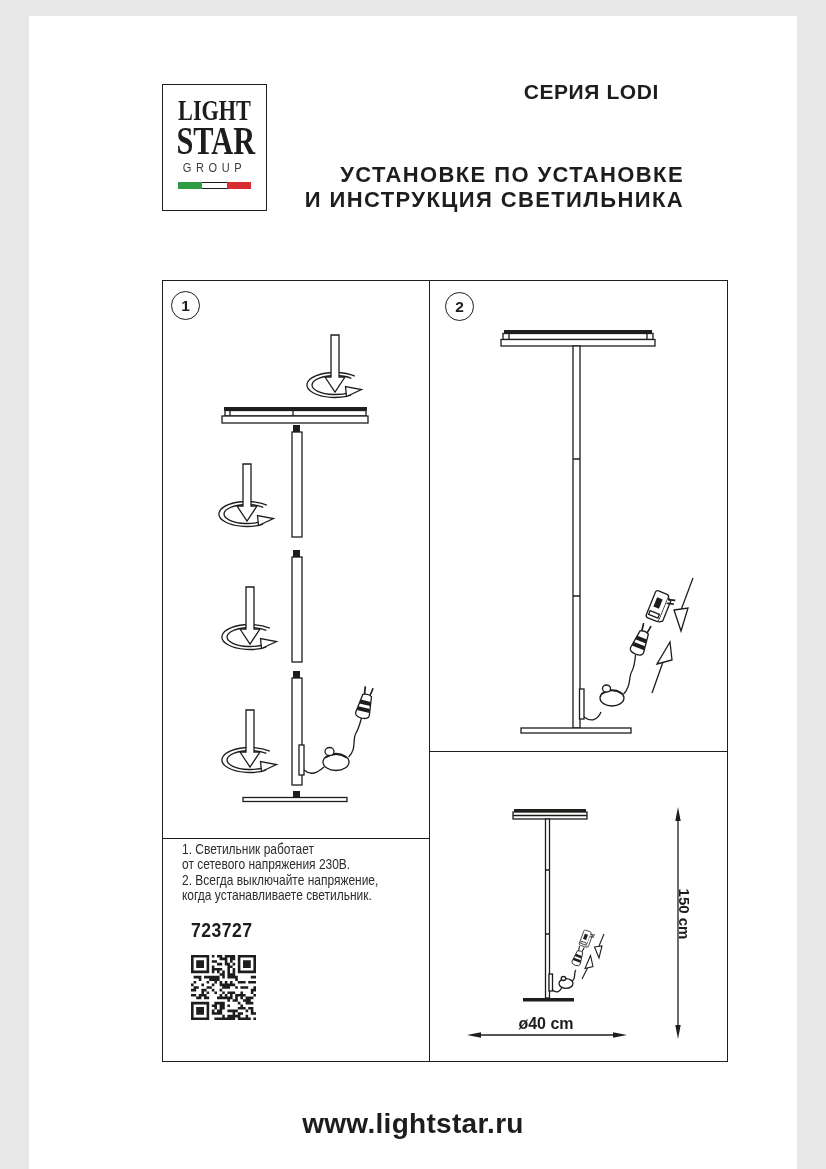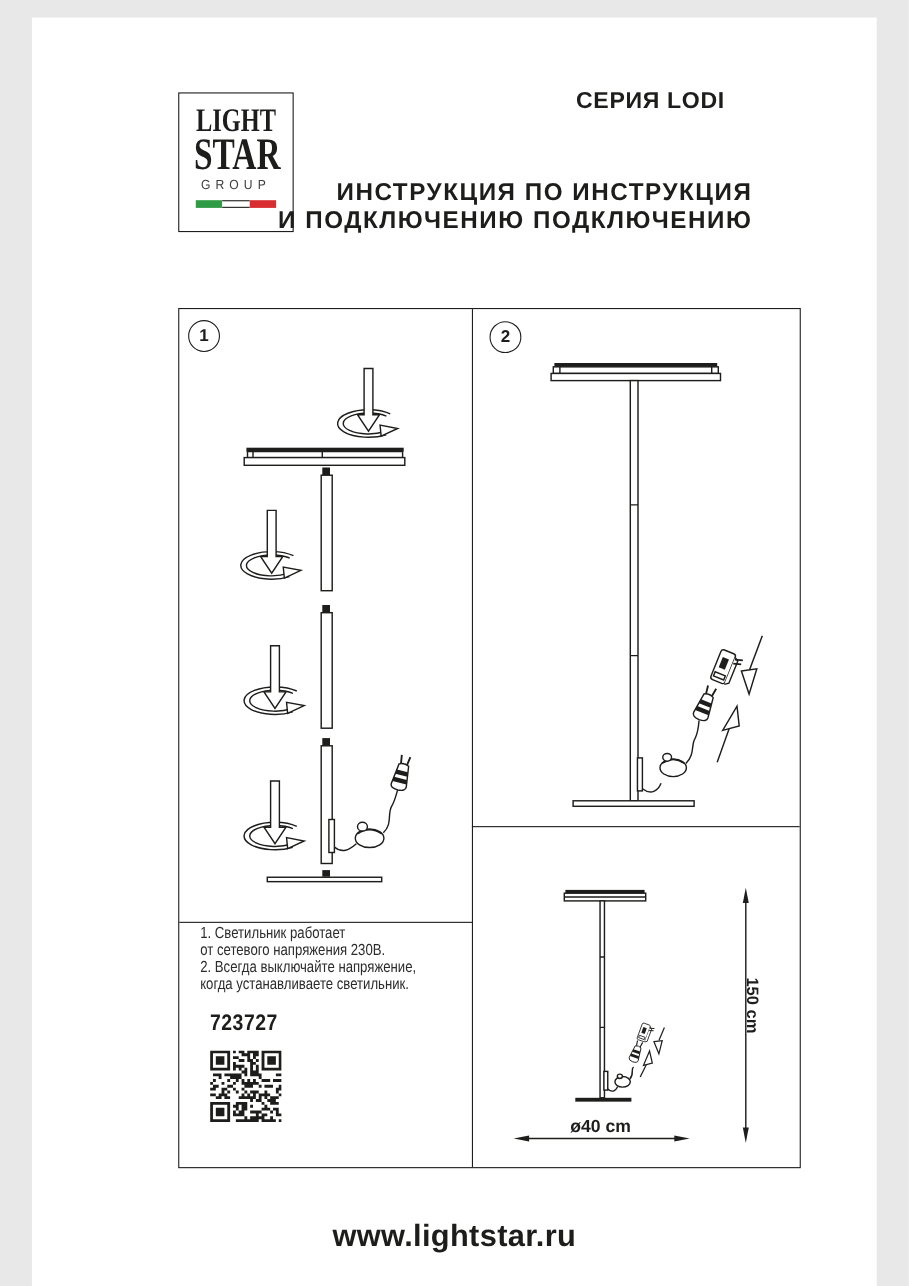--- a/index.html
+++ b/index.html
@@ -93,22 +93,22 @@
       <span class="w"></span>
       <span class="r" style="background: rgb(217, 46, 49);"></span>
     </div>
   </div>
 
   <div class="hdr-series">
     <div>СЕРИЯ LODI</div>
   </div>
 
   <div class="hdr-title">
-    <div>ИНСТРУКЦИЯ ПО ИНСТРУКЦИЯ</div>
-    <div>И ПОДКЛЮЧЕНИЮ ПОДКЛЮЧЕНИЮ</div>
+    <div>УСТАНОВКЕ ПО УСТАНОВКЕ</div>
+    <div>И ИНСТРУКЦИЯ СВЕТИЛЬНИКА</div>
   </div>
 
   <div class="grid">
     <div class="vline"></div>
     <div class="hline-l"></div>
     <div class="hline-r"></div>
 
     <div class="panel p1">
       <div class="badge badge1">
         <span>1</span>

